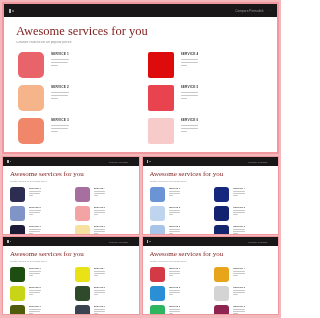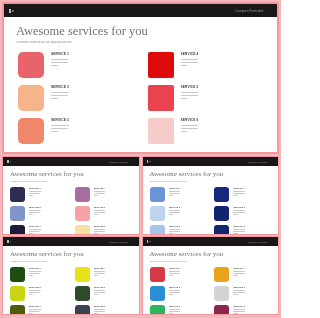--- a/index.html
+++ b/index.html
@@ -38,21 +38,21 @@
     display: flex; align-items: center;
     color: #8d8d8d;
     white-space: nowrap;
     overflow: hidden;
   }
   .topbar-label { color: #9a9a9a; }
   .topbar-dots { color: #7a7a7a; letter-spacing: .5px; }
 
   .panel-body { flex: 1; overflow: hidden; }
   .heading {
-    color: #737373;
+    color: #7f1d1d;
     font-family: "Liberation Serif", serif;
     font-weight: 400;
     line-height: 1;
     white-space: nowrap;
   }
   .subheading {
     color: #8a8a8a;
     line-height: 1;
     white-space: nowrap;
     overflow: hidden;

